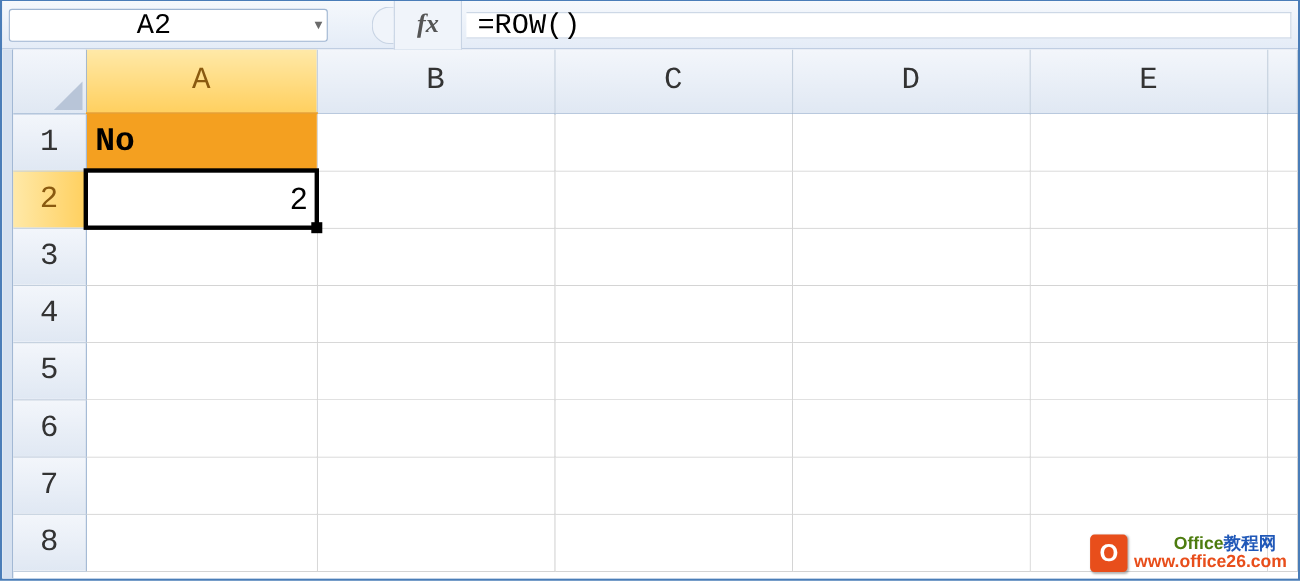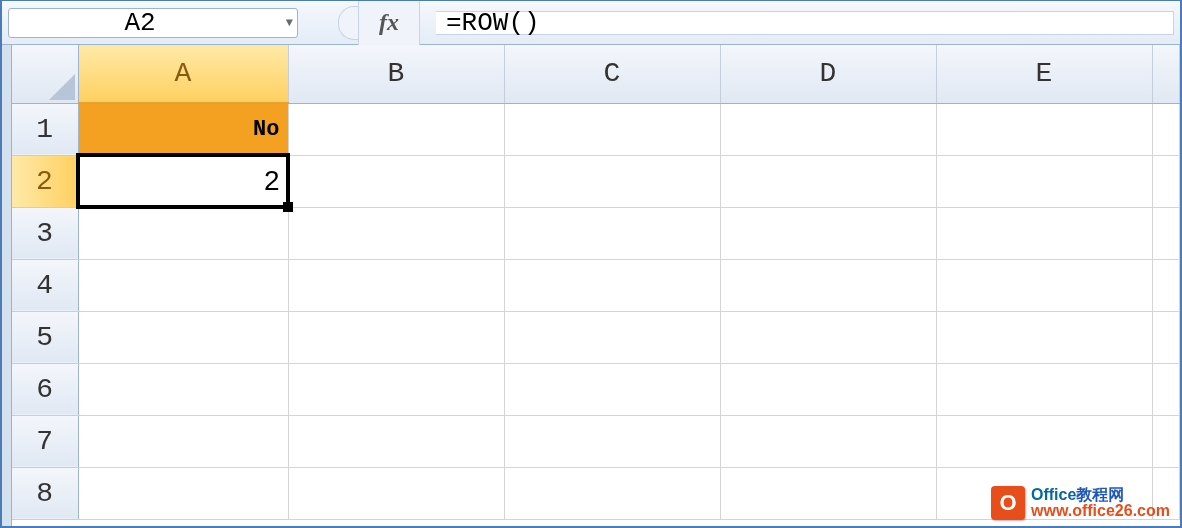--- a/index.html
+++ b/index.html
@@ -69,21 +69,21 @@
       font-size: 24px;
       font-weight: bold;
       color: #555;
     }
     .formula-input {
       flex: 1;
       height: 24px;
       background: #fff;
       border: 1px solid #c8d4e4;
       border-left: none;
-      margin-left: 16px;
+      margin-left: 4px;
       padding: 0 10px;
       font-family: "Courier New", monospace;
       font-size: 26px;
       display: flex;
       align-items: center;
     }
     .sheet {
       display: flex;
       height: calc(100% - 44px);
       background: #fff;
@@ -158,23 +158,23 @@
       height: 52px;
       font-size: 28px;
       padding: 0 8px;
       position: relative;
       background: #fff;
     }
     td.cell.header-cell {
       background: #f4a020;
       font-family: "Courier New", monospace;
       font-weight: bold;
-      font-size: 22px;
+      font-size: 30px;
       color: #000;
-      text-align: right;
+      text-align: left;
     }
     td.cell.selected {
       outline: 4px solid #000;
       outline-offset: -2px;
       z-index: 2;
       text-align: right;
       font-family: "Arial", sans-serif;
       font-size: 28px;
     }
     .fill-handle {
@@ -216,21 +216,21 @@
       display: flex;
       flex-direction: column;
       line-height: 1;
     }
     .wm-line1 {
       font-family: "Microsoft YaHei", Arial, sans-serif;
       font-size: 16px;
       font-weight: bold;
       color: #2058b8;
     }
-    .wm-line1 .orange { color: #0369a1; }
+    .wm-line1 .orange { color: #4d7c0f; margin-left: 36px; }
     .wm-line2 {
       font-family: Arial, sans-serif;
       font-size: 16px;
       color: #e84e1b;
       font-weight: bold;
     }
   </style>
 </head>
 <body>
 

